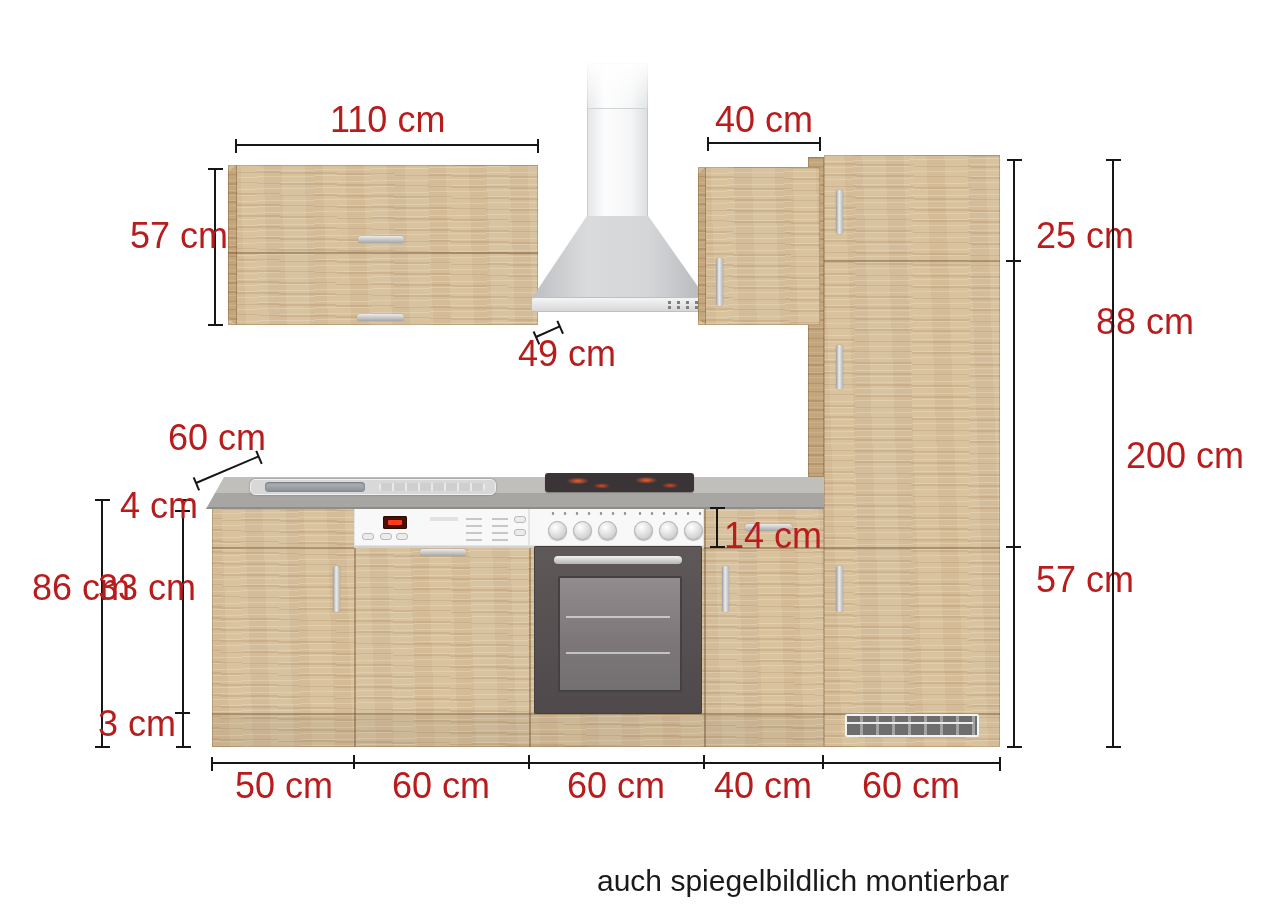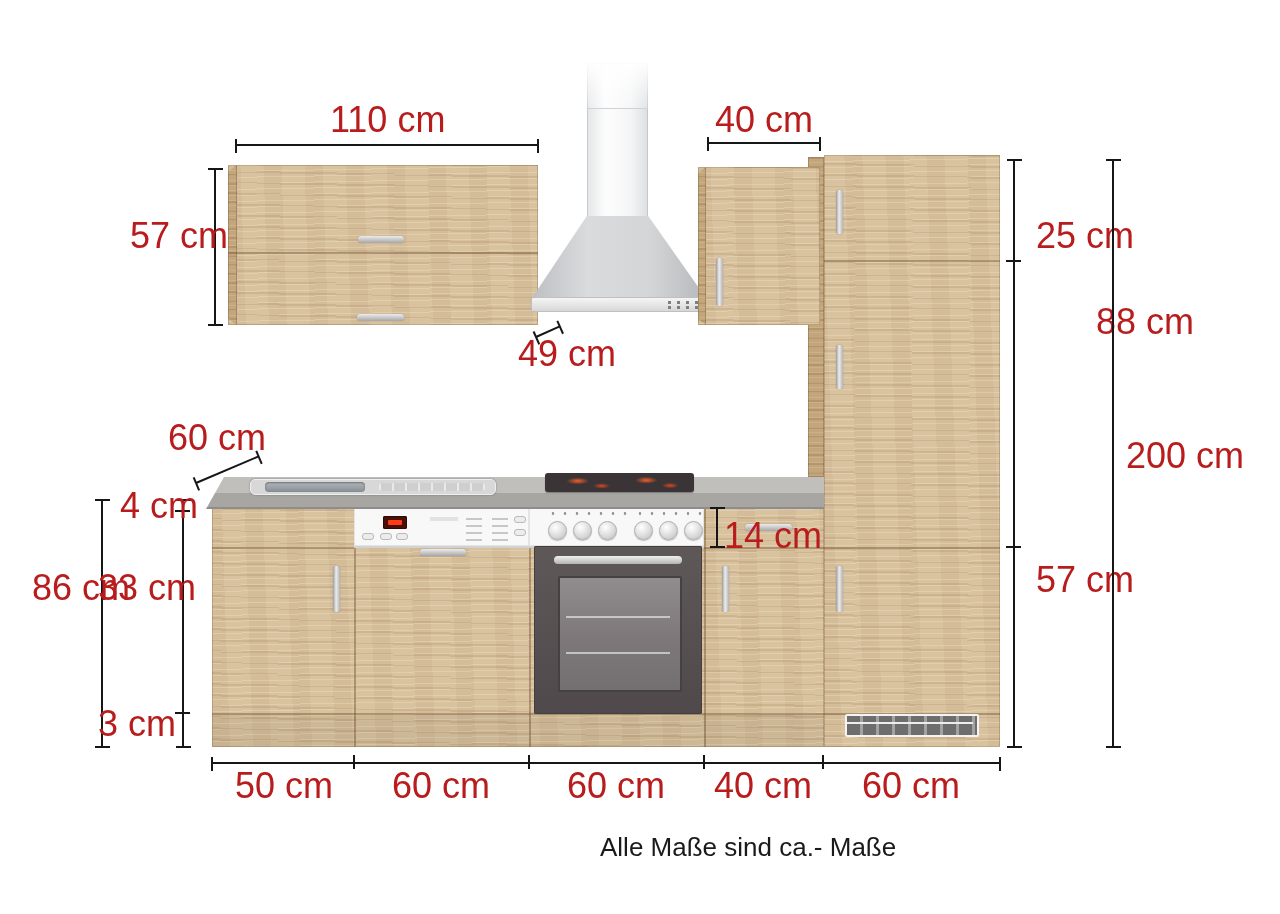--- a/index.html
+++ b/index.html
@@ -230,15 +230,15 @@
   <div class="abs tick-v" style="left:353px;top:755px;"></div>
   <div class="abs tick-v" style="left:528px;top:755px;"></div>
   <div class="abs tick-v" style="left:703px;top:755px;"></div>
   <div class="abs tick-v" style="left:822px;top:755px;"></div>
   <div class="abs dimlabel t-center" style="left:233px;top:772px;width:100px;text-align:right;">50 cm</div>
   <div class="abs dimlabel t-center" style="left:391px;top:772px;width:100px;">60 cm</div>
   <div class="abs dimlabel t-center" style="left:566px;top:772px;width:100px;">60 cm</div>
   <div class="abs dimlabel t-center" style="left:713px;top:772px;width:100px;">40 cm</div>
   <div class="abs dimlabel t-center" style="left:861px;top:772px;width:100px;">60 cm</div>
 
-  <div class="abs note1" style="left:600px;top:832px;">Alle Maße sind ca.- Maße</div>
+  <div class="abs note2" style="left:597px;top:864px;">auch spiegelbildlich montierbar</div>
 
 </div>
 
 </body></html>

